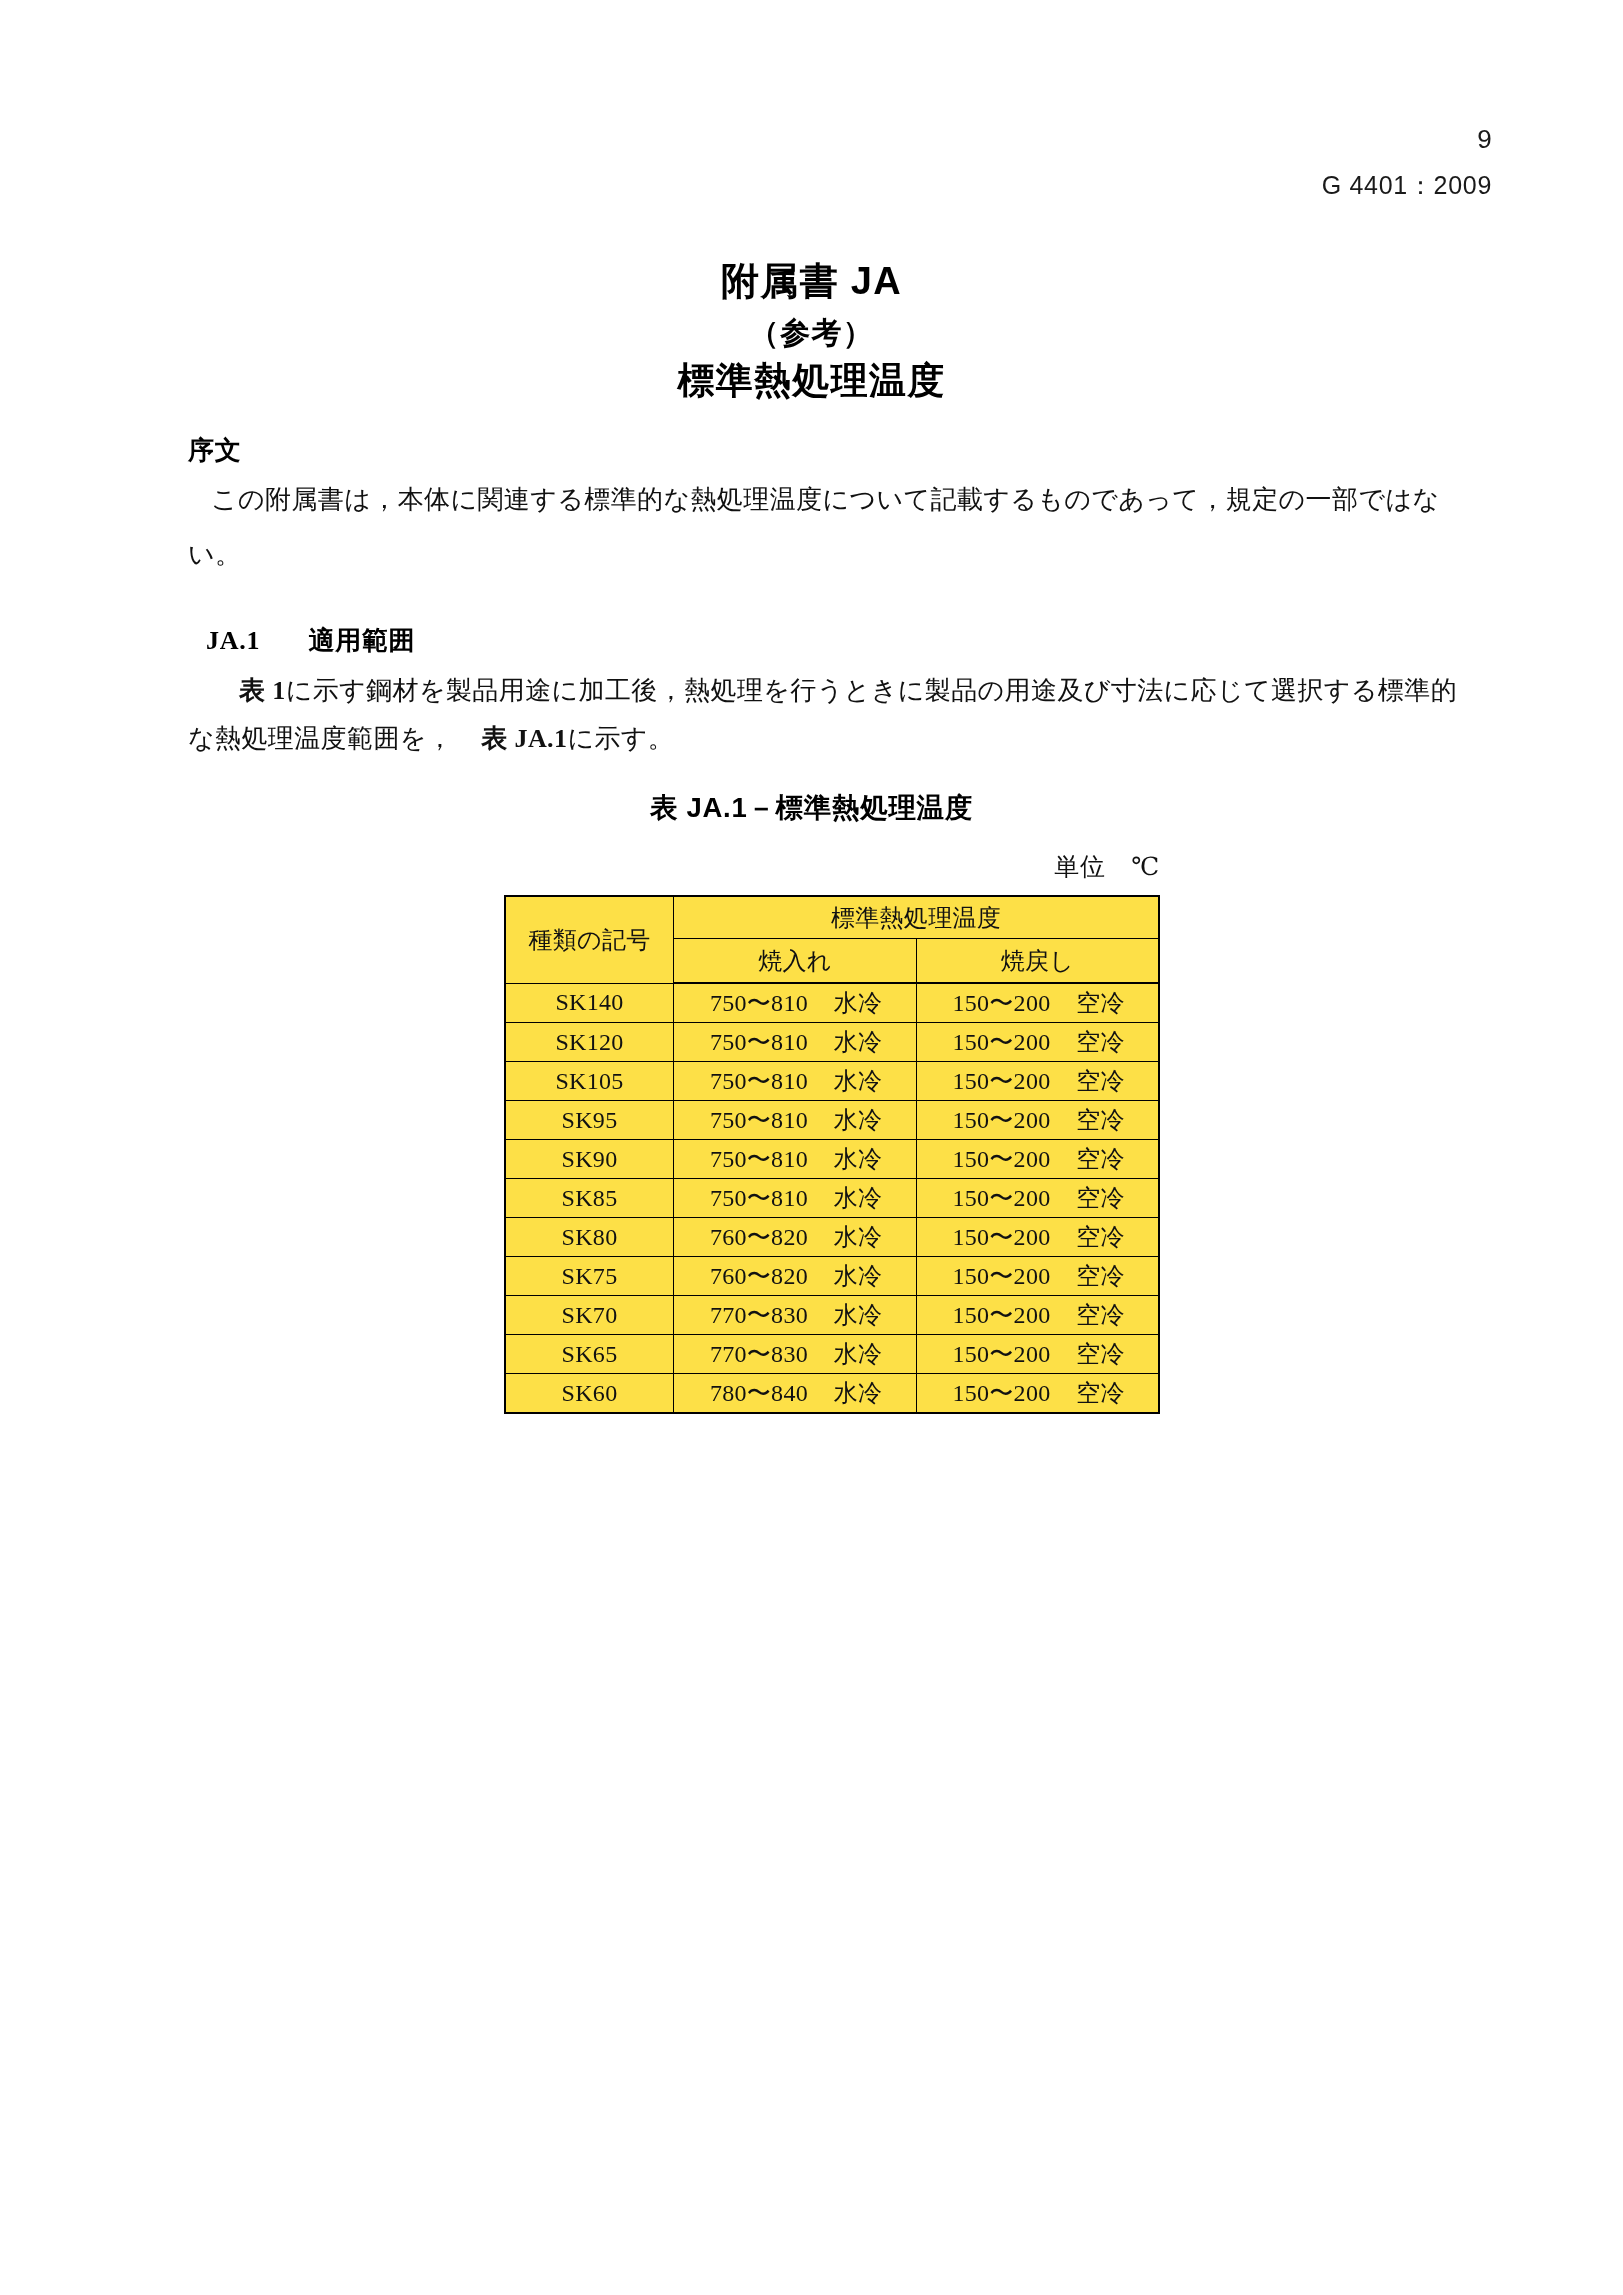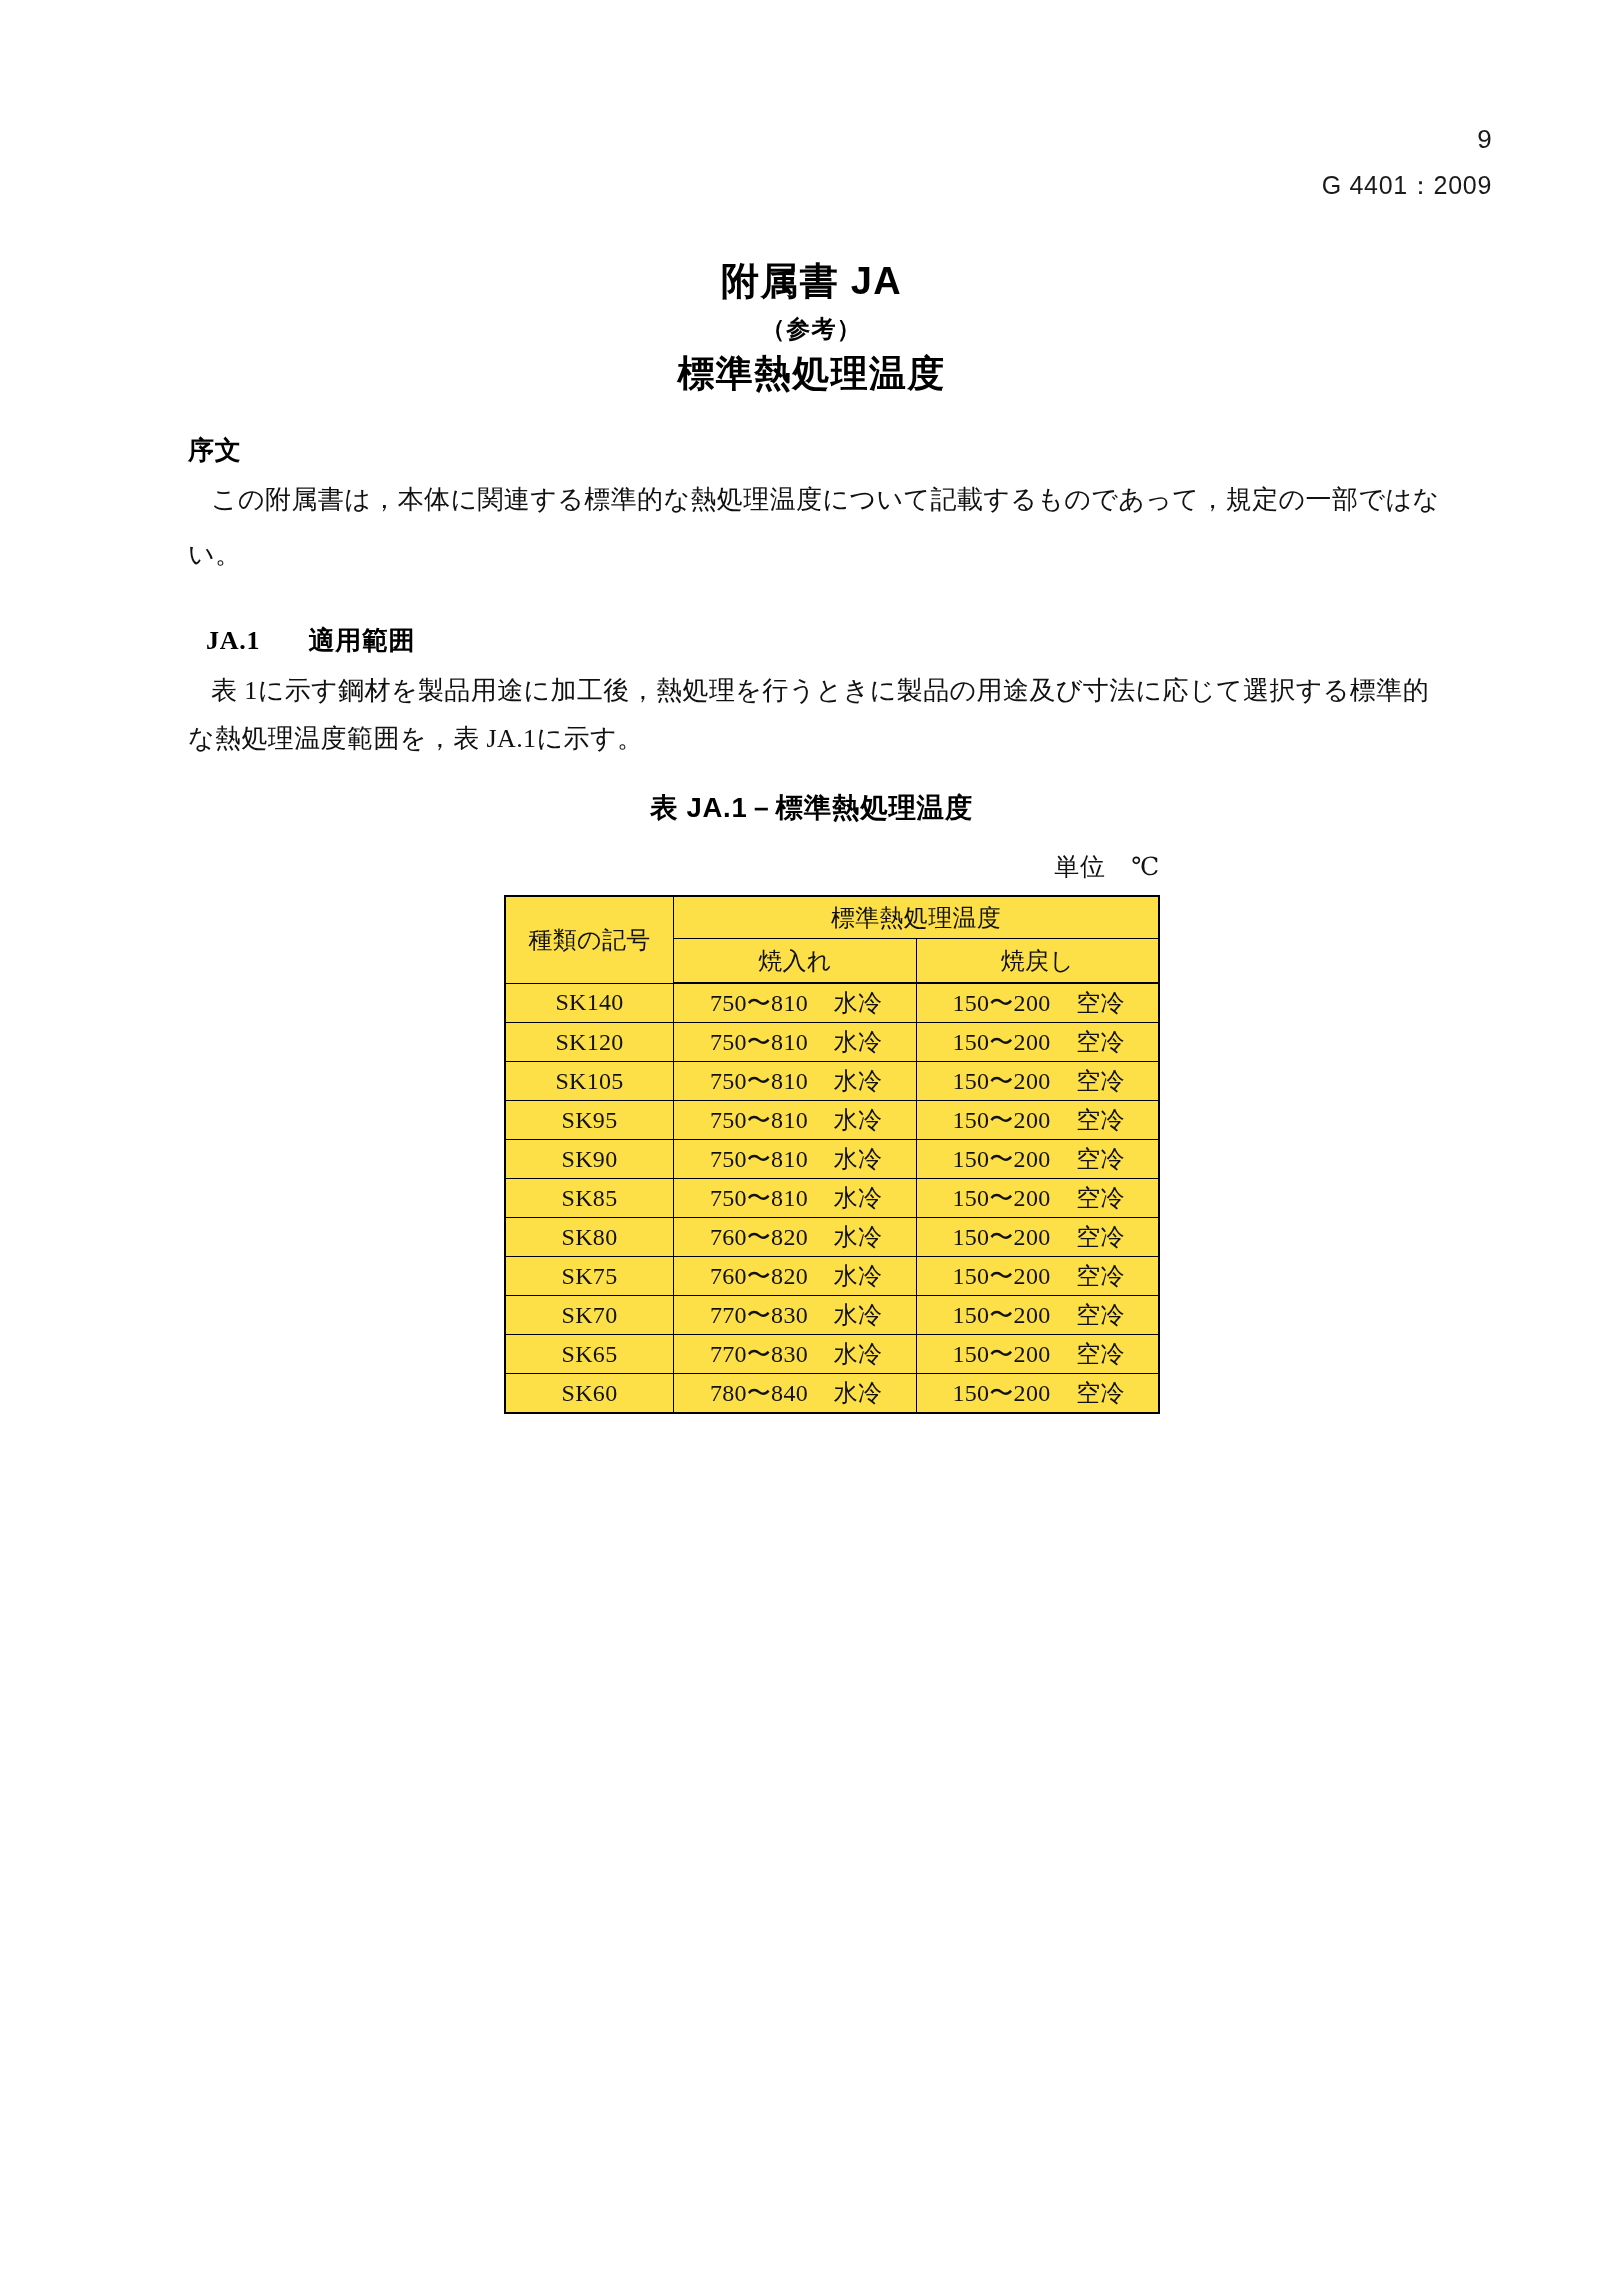--- a/index.html
+++ b/index.html
@@ -51,21 +51,21 @@
   .title-sub,
   .title-name {
     font-family: "Liberation Sans", "DejaVu Sans", sans-serif;
     font-weight: bold;
     color: #000000;
     line-height: 1.32;
     letter-spacing: 1.3px;
     margin-top: 40px;
   }
   .title-main { font-size: 38px; }
-  .title-sub  { font-size: 24px; margin-top: 6.5px; }
+  .title-sub  { font-size: 30px; margin-top: 6.5px; }
   .title-name { font-size: 37px; margin-top: 5.2px; }
 
   
   .section-heading {
     position: absolute;
     font-family: "Liberation Serif", "DejaVu Serif", serif;
     font-weight: bold;
     font-size: 26px;
     color: #000000;
     letter-spacing: 0.7px;
@@ -74,21 +74,22 @@
   .body-line {
     position: absolute;
     font-family: "Liberation Serif", "DejaVu Serif", serif;
     font-size: 26px;
     line-height: 1.0;
     color: #111111;
     letter-spacing: 0.4px;
     white-space: nowrap;
   }
   .body-line b {
-    font-weight: normal;
+    font-weight: bold;
+    margin-left: 28px;
   }
 
   
   .table-caption {
     position: absolute;
     top: 790px;
     left: 0;
     width: 1623px;
     text-align: center;
     font-family: "Liberation Sans", "DejaVu Sans", sans-serif;

